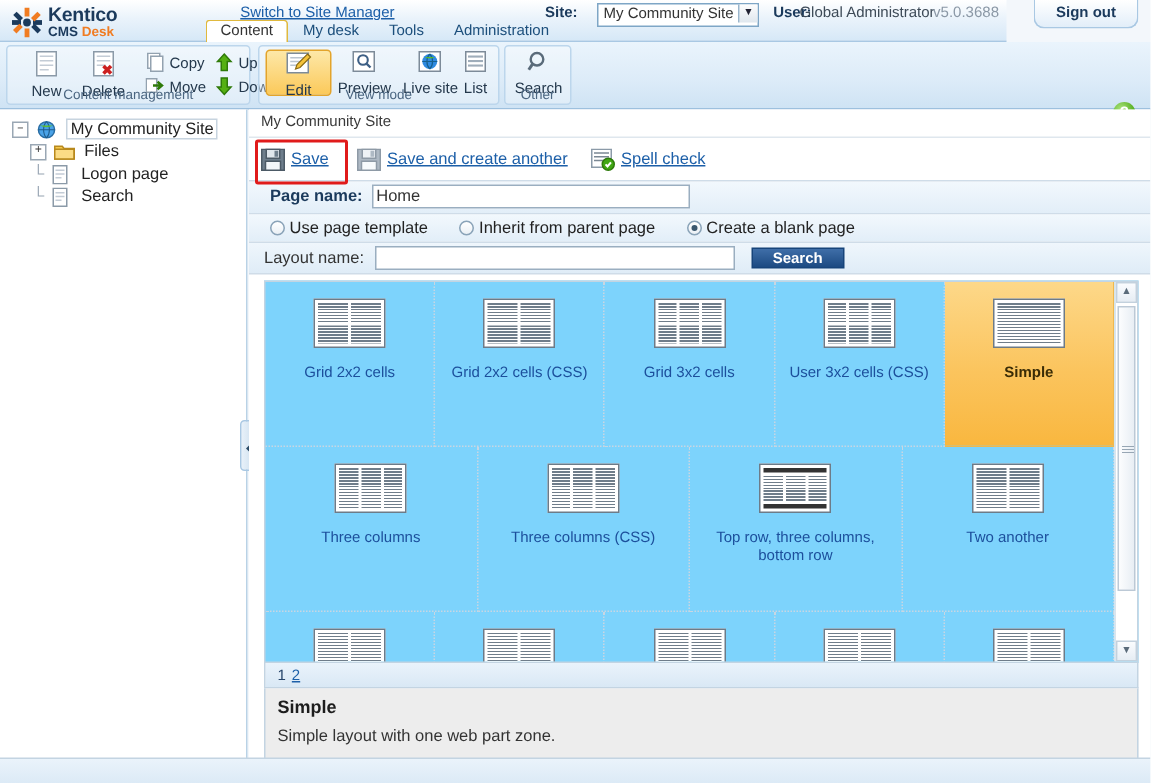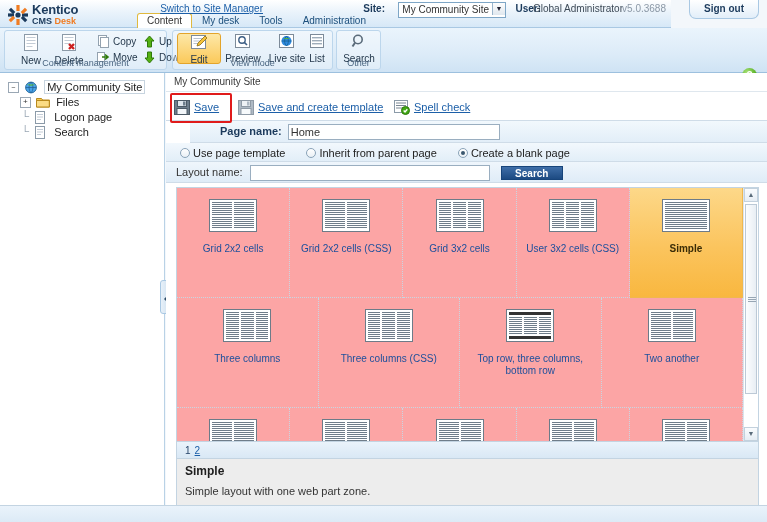--- a/index.html
+++ b/index.html
@@ -179,21 +179,21 @@
   .btn-search{
     display:inline-block;width:62px;height:14px;line-height:13px;text-align:center;
     font-size:10px;font-weight:bold;color:#fff;cursor:pointer;vertical-align:middle;
     background:linear-gradient(to bottom,#3f6ea8,#1c4a82);
     border:1px solid #17447a;box-sizing:border-box;
   }
 
   
   .gridwrap{
     position:absolute;left:10px;top:114px;right:8px;height:255px;
-    border:1px solid #c3d4e2;background:#fca5a5;overflow:hidden;box-sizing:border-box;
+    border:1px solid #c3d4e2;background:#7dd3fc;overflow:hidden;box-sizing:border-box;
   }
   .gridscroll{position:absolute;left:0;top:0;right:15px;bottom:0;overflow:hidden;}
   .lrow{display:flex;height:110px;}
   .lcell{
     flex:1 1 0;box-sizing:border-box;
     border-right:1px dotted #c9d6e2;border-bottom:1px dotted #c9d6e2;
     text-align:center;padding-top:11px;cursor:pointer;position:relative;
   }
   .lcell:last-child{border-right:1px dotted #c9d6e2;}
   .lcell.selected{
@@ -523,40 +523,40 @@
         </span><span class="alabel">Save</span>
       </div>
       <div class="act" style="left:72px;">
         <span class="aico">
           <svg width="16" height="15" viewBox="0 0 16 15">
               <rect x="0.5" y="0.5" width="15" height="14" fill="#aeb9c4" stroke="#8e9aa6"></rect>
               <rect x="3.5" y="0.5" width="9" height="6" fill="#eef2f6" stroke="#8e9aa6"></rect>
               <rect x="9" y="1.5" width="2.5" height="4" fill="#aeb9c4"></rect>
               <rect x="3" y="8.5" width="10" height="6" fill="#f7fafc" stroke="#8e9aa6"></rect>
             </svg>
-        </span><span class="alabel">Save and create template</span>
+        </span><span class="alabel">Save and create another</span>
       </div>
       <div class="act" style="left:228px;">
         <span class="aico">
           <svg width="16" height="15" viewBox="0 0 16 15">
               <rect x="0.5" y="0.5" width="13" height="12" fill="#fff" stroke="#8b9aa8"></rect>
               <g fill="#7b8894">
                 <rect x="2" y="2.5" width="10" height="1"></rect>
                 <rect x="2" y="5" width="10" height="1"></rect>
                 <rect x="2" y="7.5" width="7" height="1"></rect>
               </g>
               <circle cx="11.5" cy="10.5" r="4" fill="#41a714" stroke="#2d7a0a"></circle>
               <path d="M9.7 10.6 l1.3 1.4 2.3 -2.8" stroke="#fff" stroke-width="1.4" fill="none"></path>
             </svg>
         </span><span class="alabel">Spell check</span>
       </div>
       <div class="redbox" style="left:4px;top:1px;width:58px;height:26px;"></div>
     </div>
 
-    <div class="formrow pagename" style="padding-left:16px;margin-left:24px;">
+    <div class="formrow pagename" style="padding-left:0;">
       <span style="margin-left:14px;" class="flabel">Page name:</span>
       <input class="tinput" style="width: 206px; margin-left: 3px;" value="Home">
     </div>
 
     <div class="formrow" style="height:18px;line-height:18px;padding-left:14px;">
       <span class="radio"></span><span class="rlbl">Use page template</span>
       <span class="radio"></span><span class="rlbl">Inherit from parent page</span>
       <span class="radio on"></span><span class="rlbl">Create a blank page</span>
     </div>
 

